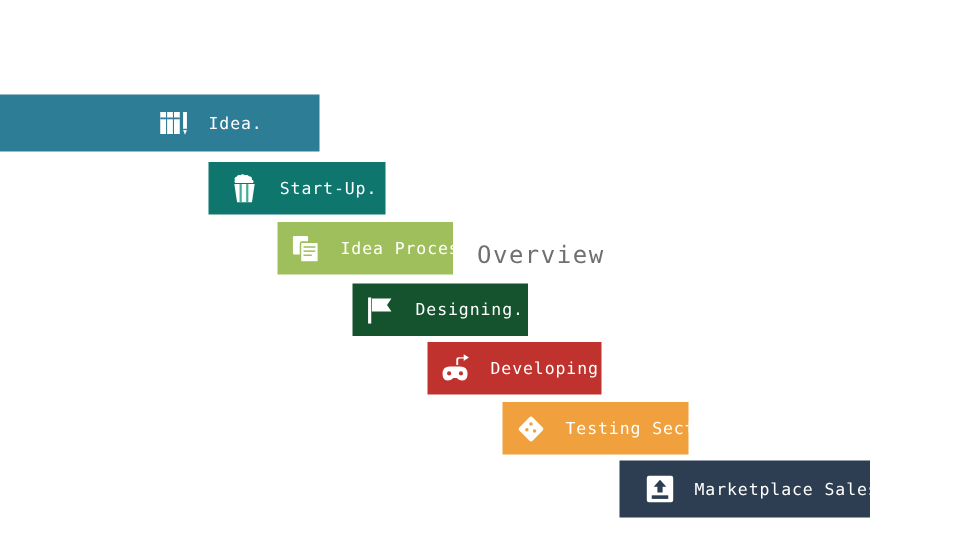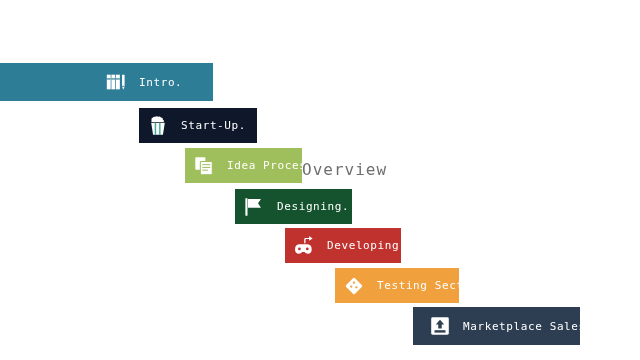--- a/index.html
+++ b/index.html
@@ -66,39 +66,39 @@
     white-space: nowrap;
   }
 
   
 </style>
 </head>
 <body>
 
 <div id="slide" style="background: rgb(255, 255, 255);">
 
-  <div class="overview-title" style="color: rgb(111, 111, 114);">Overview</div>
+  <div class="overview-title" style="color: rgb(111, 111, 114); padding-left: 16px;">Overview</div>
 
   <div id="steps-host">
       <div class="step" style="left: 0px; top: 63px; width: 213px; height: 38px; background: rgb(46, 125, 150);">
         <span class="step-icon" style="color: rgb(46, 125, 150); margin-left: 105px;">
     <svg viewBox="0 0 24 24" width="22" height="22" aria-hidden="true">
       <rect x="2" y="4" width="4.2" height="16" fill="#ffffff"></rect>
       <rect x="2" y="8" width="4.2" height="1.3" fill="currentColor"></rect>
       <rect x="7" y="4" width="4.2" height="16" fill="#ffffff"></rect>
       <rect x="7" y="8" width="4.2" height="1.3" fill="currentColor"></rect>
       <rect x="12" y="4" width="4.2" height="16" fill="#ffffff"></rect>
       <rect x="12" y="8" width="4.2" height="1.3" fill="currentColor"></rect>
       <path d="M18.6 4 L21.4 4 L21.4 17 L20 20.5 L18.6 17 Z" fill="#ffffff"></path>
       <rect x="18.6" y="16.2" width="2.8" height="1" fill="currentColor"></rect>
     </svg>
         </span>
-        <span class="step-label">Intro.</span>
+        <span class="step-label">Idea.</span>
       </div>
-      <div class="step" style="left: 139px; top: 108px; width: 118px; height: 35px; background: #0f172a;">
+      <div class="step" style="left: 139px; top: 108px; width: 118px; height: 35px; background: #0f766e; justify-content: center;">
         <span class="step-icon" style="color: rgb(32, 161, 131); margin-left: 8px;">
     <svg viewBox="0 0 24 24" width="22" height="22" aria-hidden="true">
       <path d="M5 5.6 Q4.2 3.4 6.2 3.0 Q7.0 1.3 9.0 2.0 Q10.6 0.7 12.3 2.0
                Q14.2 1.2 15.2 2.8 Q17.6 2.8 17.4 5.2 Q19.4 6.0 18.2 7.6 L5.4 7.6
                Q4.0 6.8 5 5.6 Z" fill="#ffffff"></path>
       <path d="M4.6 8.4 L19.4 8.4 L17.4 21.6 L6.6 21.6 Z" fill="#ffffff"></path>
       <rect x="8.4" y="8.4" width="1.6" height="13.2" fill="currentColor" opacity="0.85"></rect>
       <rect x="13.2" y="8.4" width="1.6" height="13.2" fill="currentColor" opacity="0.85"></rect>
     </svg>
         </span>

